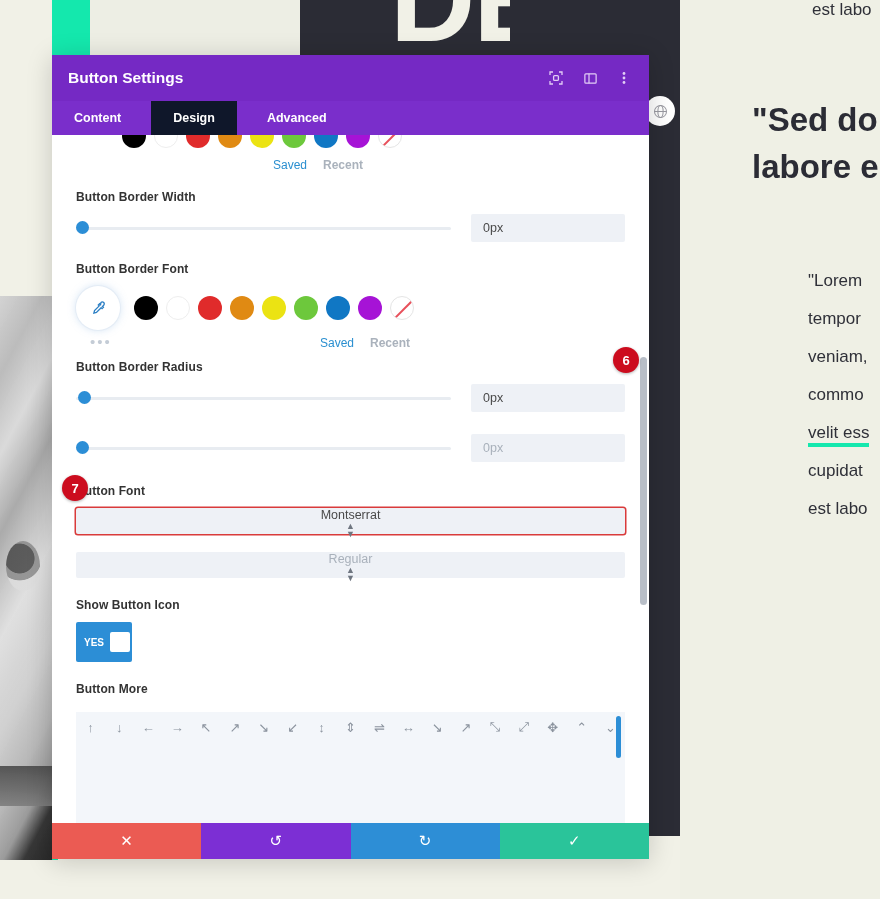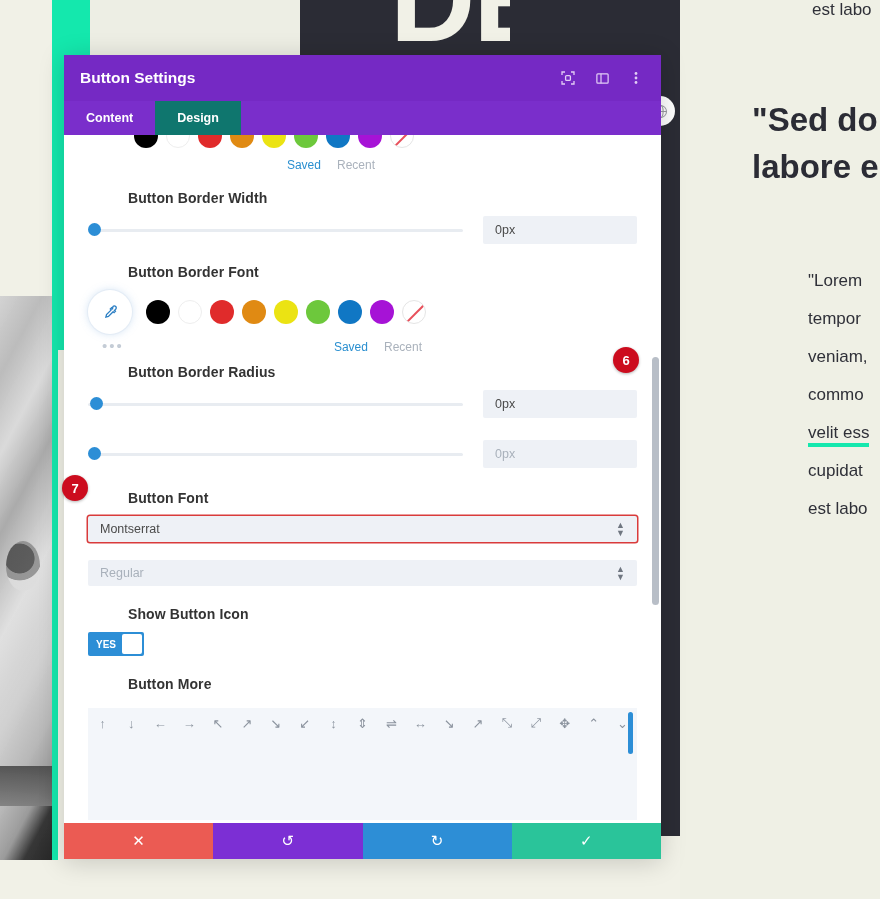--- a/index.html
+++ b/index.html
@@ -67,93 +67,93 @@
   }
 
   .bg-circle-btn {
     position:absolute; left:645px; top:96px; width:30px; height:30px; border-radius:50%;
     background:#fff; display:flex; align-items:center; justify-content:center;
     color:#9a9aa2; font-size:15px; z-index:5;
   }
 
   
   .modal {
-    position:absolute; left:64px; top:55px; width:597px; height:804px;
+    position:absolute; left:52px; top:55px; width:597px; height:804px;
     background:#fff; box-shadow:0 3px 24px rgba(0,0,0,.18);
     display:flex; flex-direction:column; overflow:hidden; z-index:20;
   }
   .modal-header {
     height:46px; background:#7529c4; display:flex; align-items:center;
     padding:0 16px; flex:0 0 auto;
   }
   .modal-title { color:#fff; font-size:15.5px; font-weight:bold; flex:1; }
   .hdr-icons { display:flex; align-items:center; gap:16px; }
   .hdr-ico { width:18px; height:18px; color:#e2cdf5; display:flex; align-items:center; justify-content:center; cursor:pointer; }
   .hdr-ico svg { display:block; }
 
-  .tabs { height:34px; background:#7a2ecb; display:flex; flex:0 0 auto; }
+  .tabs { height:34px; background:#7a2ecb; display:flex; flex:0 0 auto;gap:8px; }
   .tab {
     padding:0 22px; display:flex; align-items:center; color:#fff;
     font-size:12.5px; font-weight:bold; cursor:pointer;
   }
-  .tab.active { background:#0f766e; }
+  .tab.active { background:#0f172a; }
 
   .modal-body { flex:1; position:relative; overflow:hidden; background:#fff;padding-left:24px; }
   .scroll-inner { position:absolute; inset:0; padding:0 0 0 0; }
 
   .field { padding:0 24px; }
-  .flabel { font-size:14px; color:#333; font-weight:bold; margin-bottom:10px; letter-spacing:.1px;margin-left:40px; }
+  .flabel { font-size:12px; color:#333; font-weight:bold; margin-bottom:10px; letter-spacing:.1px; }
 
   
   .sw-row { display:flex; align-items:center; gap:8px; }
   .sw { width:24px; height:24px; border-radius:50%; flex:0 0 auto; }
   .sw.wh { background:#fff; border:1px solid #eee; }
   .sw.none { background:#fff; border:1px solid #e5e5e5; position:relative; overflow:hidden; }
   .sw.none::after{ content:""; position:absolute; left:-2px; top:11px; width:30px; height:2px; background:#e8505b; transform:rotate(-45deg); }
   .picker {
     width:44px; height:44px; border-radius:50%; background:#fff;
     box-shadow:0 0 0 1px #e4ecf5, 0 0 8px rgba(120,170,220,.35);
     display:flex; align-items:center; justify-content:center; flex:0 0 auto; margin-right:6px;
   }
   .dots { color:#c4ccd6; font-size:15px; letter-spacing:2px; margin-left:14px; margin-top:-4px; }
   .saved-row { display:flex; justify-content:flex-end; gap:16px; font-size:12px; padding-right:262px; margin-top:4px;}
   .saved { color:#2a8fd0; cursor:pointer; }
-  .recent { color:#aab2bc; cursor:pointer; }
+  .recent { color:#aab2bc; cursor:pointer;font-weight:bold; }
 
   
   .slider-row { display:flex; align-items:center; }
   .slider { flex:1; position:relative; height:14px; margin-right:20px; }
   .track { position:absolute; left:0; right:0; top:6px; height:3px; background:#e8ecf1; border-radius:2px; }
   .knob { position:absolute; top:0; width:13px; height:13px; border-radius:50%; background:#2c8ed6; cursor:pointer; }
   .numbox {
     width:154px; height:28px; background:#eef1f6; border:none; border-radius:2px;
     display:flex; align-items:center; padding:0 12px; font-size:12.5px; color:#4a4a4a;
   }
   .numbox.ph { color:#a9b1bb; }
 
   
   .select {
     height:26px; background:#eef1f6; border-radius:2px; display:flex; align-items:center;
-    padding:0 12px; font-size:12.5px; color:#4a4a4a; justify-content:space-between; cursor:pointer;
+    padding:0 12px; font-size:12.5px; color:#4a4a4a; justify-content:space-between; cursor:pointer;flex-direction:column;
   }
   .select.hl { box-shadow:0 0 0 1.5px #d93b3b; }
   .select.ph span:first-child { color:#a9b1bb; }
   .caret { color:#6f7680; font-size:9px; line-height:8px; text-align:center;}
 
   
   .style-row { display:flex; gap:4px; }
   .style-btn {
     flex:1; height:24px; background:#eef1f6; border-radius:2px;
     display:flex; align-items:center; justify-content:center;
     color:#a9b1bb; font-size:12.5px; cursor:pointer;
   }
 
   
   .toggle {
-    width:56px; height:24px; background:#2c8ed6; border-radius:2px;
+    width:56px; height:40px; background:#2c8ed6; border-radius:2px;
     display:flex; align-items:center; cursor:pointer; padding:2px;
   }
   .toggle .tlabel { color:#fff; font-size:10px; font-weight:bold; padding:0 6px; }
   .toggle .tknob { width:26px; height:20px; background:#fff; border-radius:2px; }
 
   
   .icon-grid-wrap {
     margin:0 24px; background:#f3f6fa; position:relative; height:112px; overflow:hidden;
   }
   .icon-grid { display:grid; grid-template-columns:repeat(19, 1fr); }
@@ -249,20 +249,21 @@
               <circle cx="2" cy="8" r="1.4"></circle>
               <circle cx="2" cy="12.5" r="1.4"></circle>
           </svg>
         </div>
       </div>
     </div>
 
     <div class="tabs">
       <div class="tab">Content</div>
       <div class="tab active">Design</div>
+      <div class="tab">Advanced</div>
     </div>
 
     <div class="modal-body">
       <div class="scroll-inner">
 
         <div class="field" style="padding-top:0; margin-top:-11px;">
           <div class="sw-row" style="padding-left:46px;">
             <div class="sw" style="background:#000"></div>
             <div class="sw wh"></div>
             <div class="sw" style="background:#e02b2b"></div>

